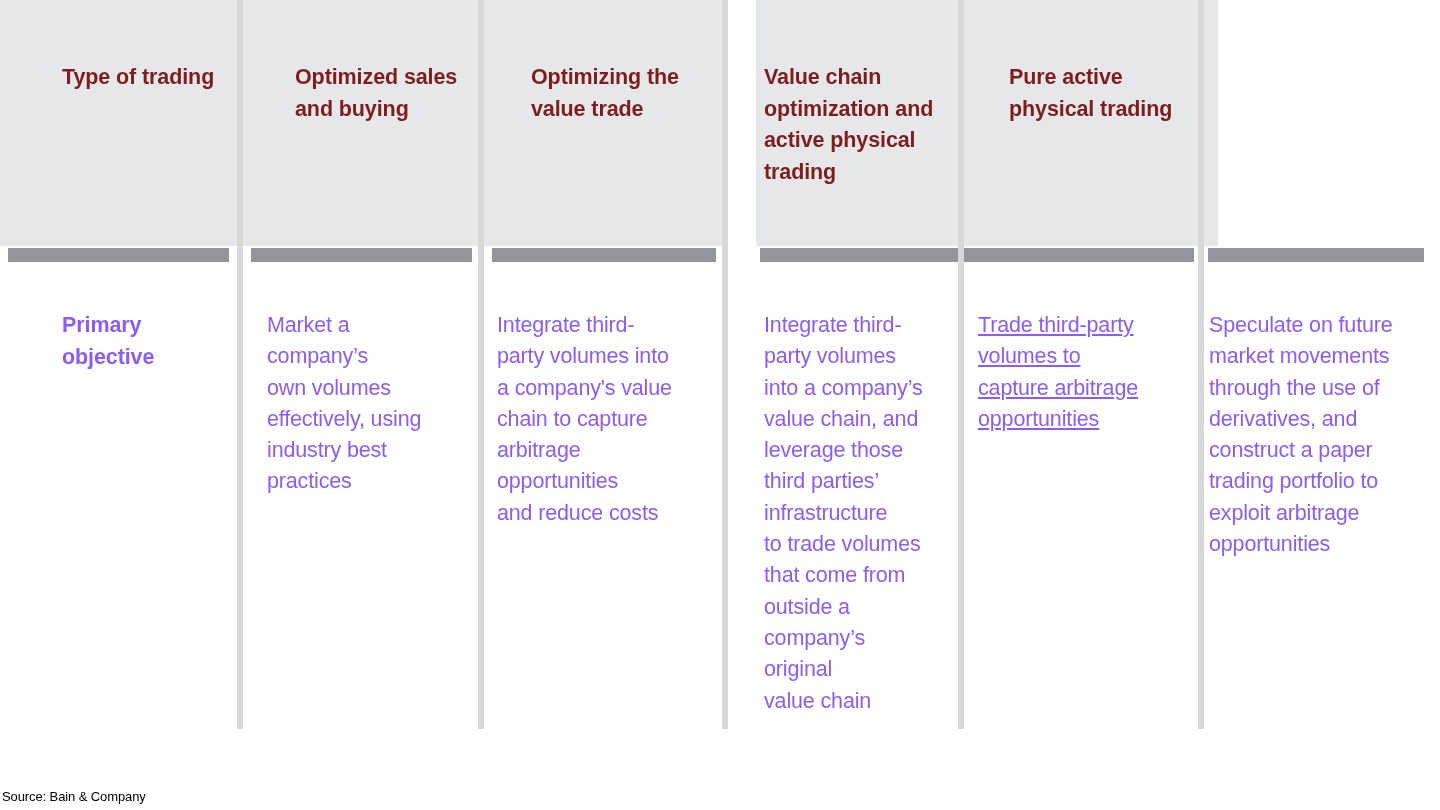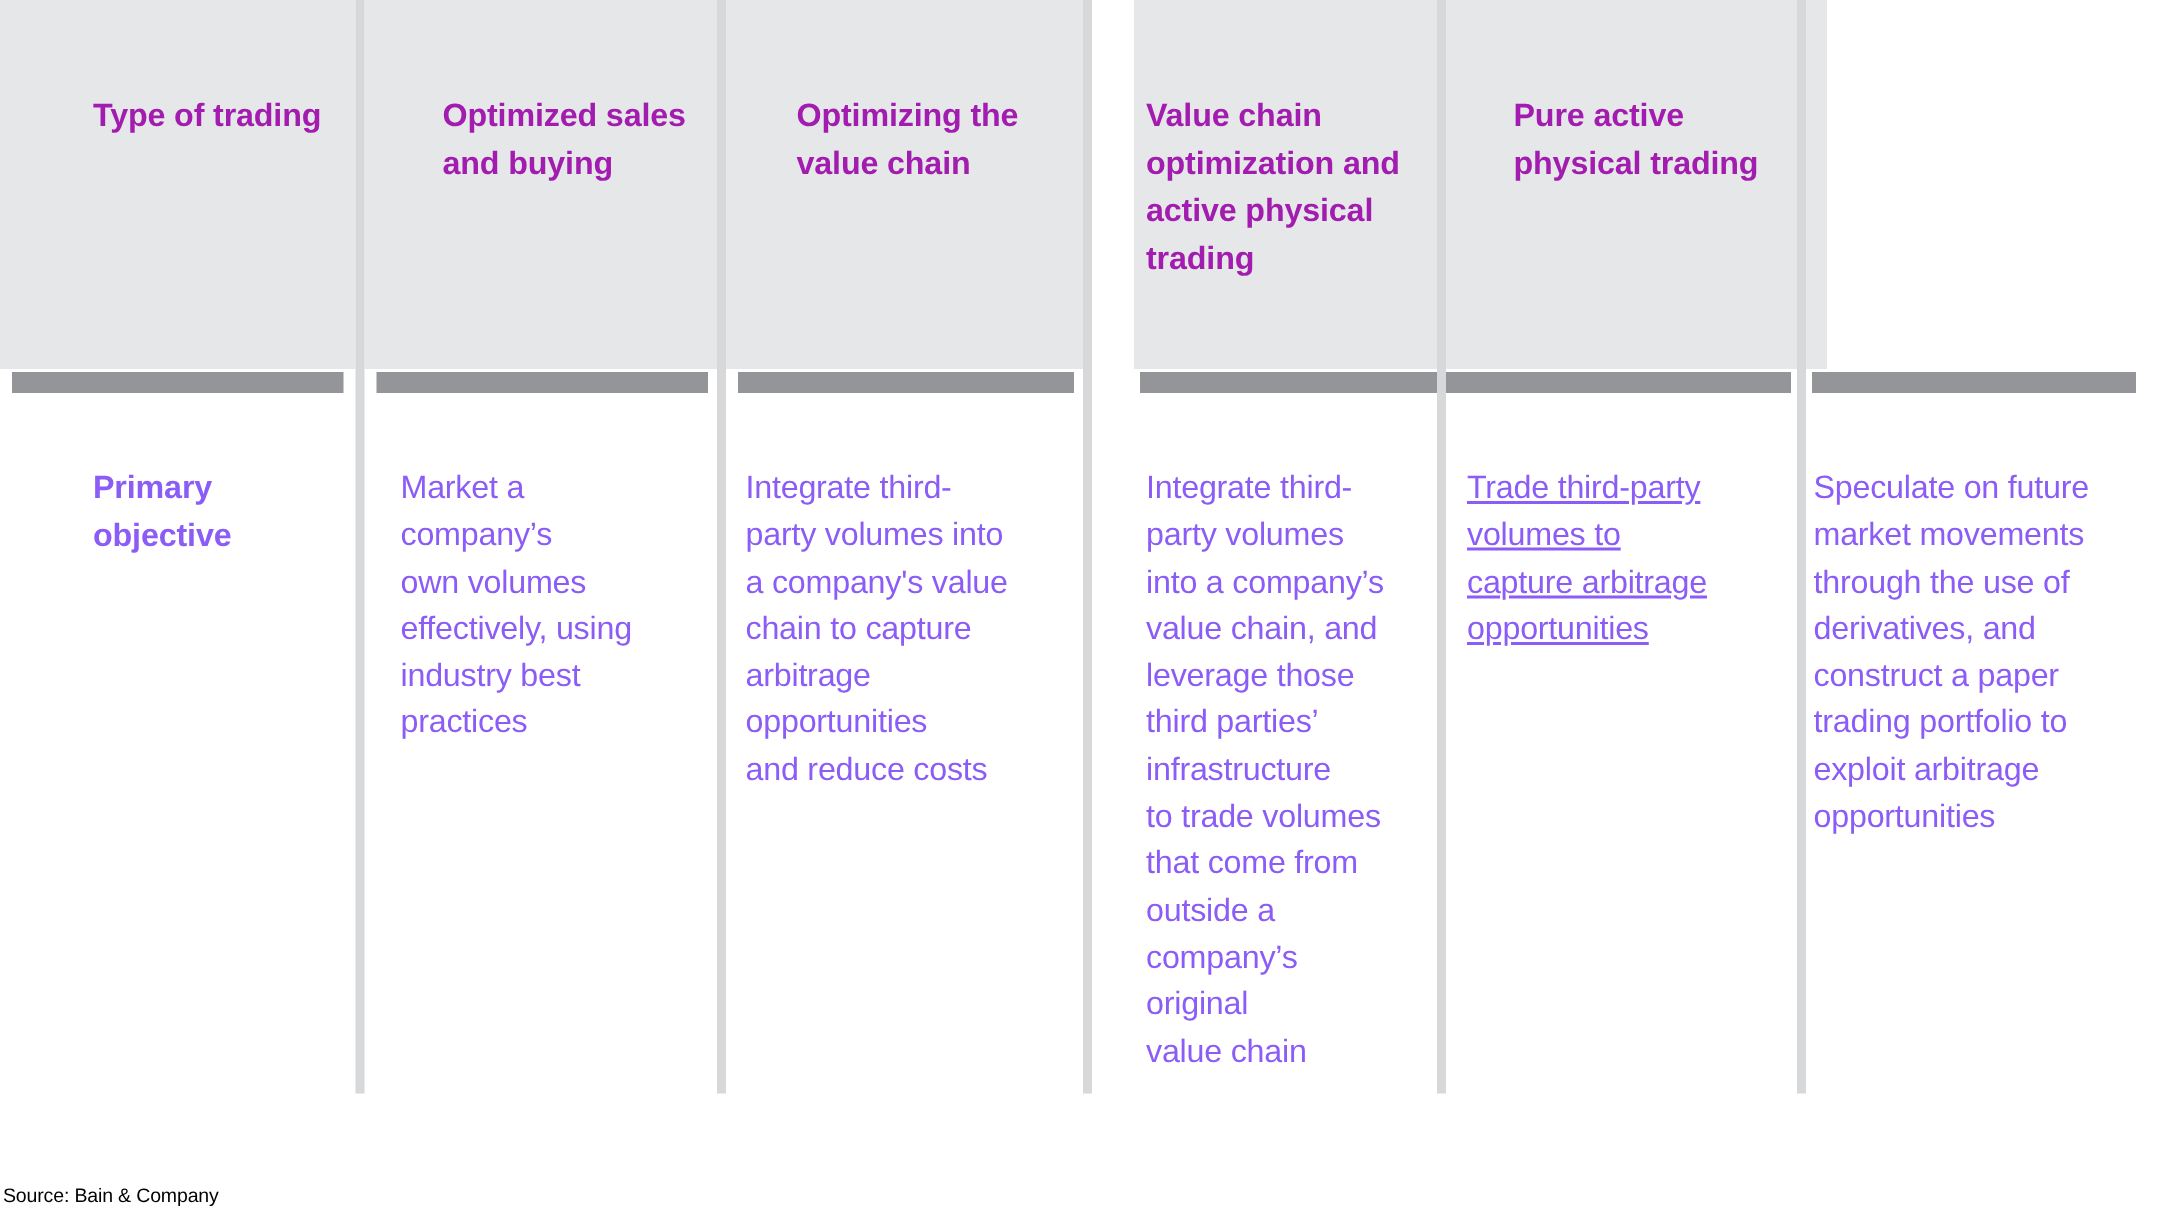--- a/index.html
+++ b/index.html
@@ -39,21 +39,21 @@
     box-sizing: border-box;
   }
 
   .col-head-text {
     position: absolute;
     left: 0;
     top: 0;
     font-size: 21.5px;
     font-weight: bold;
     line-height: 31.5px;
-    color: #a21caf;
+    color: #7f1d1d;
     letter-spacing: -0.1px;
   }
 
   .accent-bar {
     position: absolute;
     top: 248px;
     height: 14px;
     background: #939598;
   }
 
@@ -156,21 +156,21 @@
 own volumes
 effectively, using
 industry best
 practices</div>
   </div>
 
   <div class="col c2">
     <div class="col-head">
       <div class="col-head-text">Optimizing
 the value
-chain</div>
+trade</div>
     </div>
     <div class="accent-bar"></div>
     <div class="col-body">Integrate third-
 party volumes into
 a company's value
 chain to capture
 arbitrage
 opportunities
 and reduce costs</div>
   </div>

